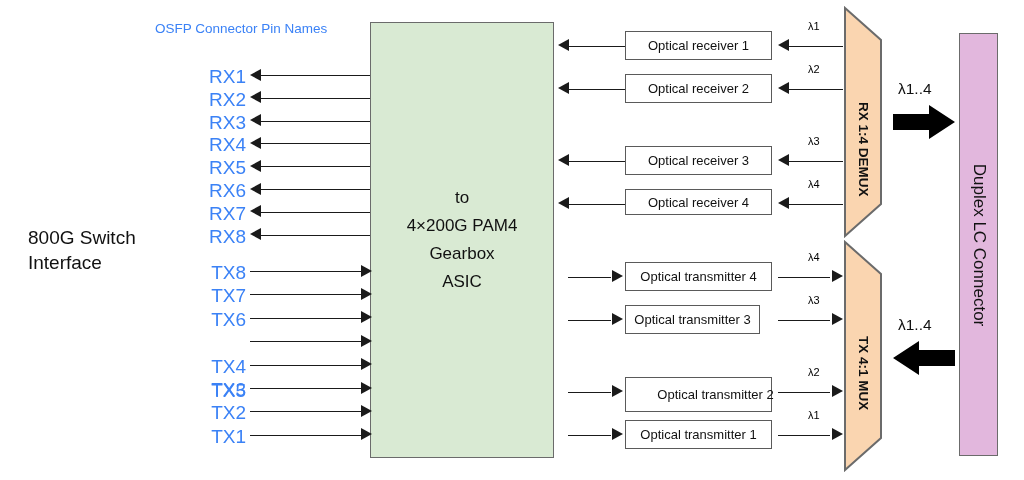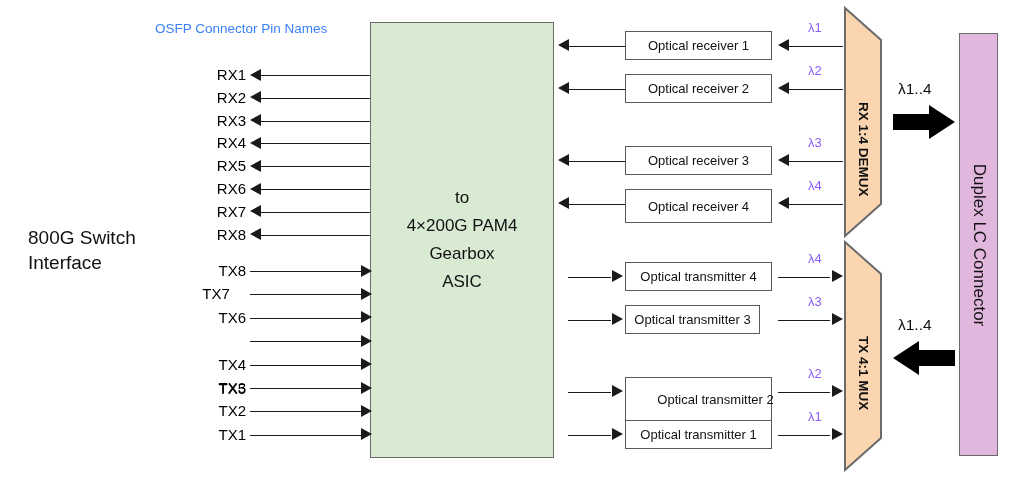--- a/index.html
+++ b/index.html
@@ -25,29 +25,29 @@
   }
   .switch-title {
     position: absolute;
     font-size: 19px;
     line-height: 25px;
     color: #111111;
     white-space: nowrap;
   }
   .pin-label {
     position: absolute;
-    font-size: 15px;
+    font-size: 19px;
+    color: #3b82f6;
+    text-align: right;
+    white-space: nowrap;
+  }
+  .lambda-label {
+    position: absolute;
+    font-size: 11px;
     color: #000000;
-    text-align: right;
-    white-space: nowrap;
-  }
-  .lambda-label {
-    position: absolute;
-    font-size: 13px;
-    color: #8b5cf6;
     white-space: nowrap;
   }
   .lambda-big {
     position: absolute;
     font-size: 15.5px;
     color: #111111;
     white-space: nowrap;
   }
 
   
@@ -176,21 +176,21 @@
       <div class="line-h" style="left:260px; top:211.8px; width:110px;"></div>
       <div class="pin-label" style="left:186px; top:225.6px; width:60px;">RX8</div>
       <div class="arrow-l" style="left:250px; top:228.1px;"></div>
       <div class="line-h" style="left:260px; top:234.6px; width:110px;"></div>
     </div>
 
   <div id="tx-pin-group">
       <div class="pin-label" style="left:186px; top:262px; width:60px;">TX8</div>
       <div class="line-h" style="left:250px; top:271px; width:116px;"></div>
       <div class="arrow-r" style="left:361px; top:264.5px;"></div>
-      <div class="pin-label" style="left:186px; top:285.4px; width:60px;text-align:center;">TX7</div>
+      <div class="pin-label" style="left:186px; top:285.4px; width:60px;">TX7</div>
       <div class="line-h" style="left:250px; top:294.4px; width:116px;"></div>
       <div class="arrow-r" style="left:361px; top:287.9px;"></div>
       <div class="pin-label" style="left:186px; top:308.8px; width:60px;">TX6</div>
       <div class="line-h" style="left:250px; top:317.8px; width:116px;"></div>
       <div class="arrow-r" style="left:361px; top:311.3px;"></div>
       <div class="pin-label" style="left:186px; top:332.2px; width:60px;margin-top:48px;">TX5</div>
       <div class="line-h" style="left:250px; top:341.2px; width:116px;"></div>
       <div class="arrow-r" style="left:361px; top:334.7px;"></div>
       <div class="pin-label" style="left:186px; top:355.6px; width:60px;">TX4</div>
       <div class="line-h" style="left:250px; top:364.6px; width:116px;"></div>
@@ -227,21 +227,21 @@
       <div class="lambda-label" style="left:808px; top:62.5px;">λ2</div>
       <div class="opt-box" style="left:625px; top:146px; width:147px; height:29px;">
         <span>Optical receiver 3</span>
       </div>
       <div class="arrow-l" style="left:558px; top:154px;"></div>
       <div class="line-h" style="left:568px; top:160.5px; width:57px;"></div>
       <div class="line-h" style="left:800px; top:160.5px; width:43px;"></div>
       <div class="arrow-l" style="left:778px; top:154px;"></div>
       <div class="line-h" style="left:788px; top:160.5px; width:14px;"></div>
       <div class="lambda-label" style="left:808px; top:134.5px;">λ3</div>
-      <div class="opt-box" style="left:625px; top:189px; width:147px; height:34px;">
+      <div class="opt-box" style="left:625px; top:189px; width:147px; height:26px;">
         <span>Optical receiver 4</span>
       </div>
       <div class="arrow-l" style="left:558px; top:197px;"></div>
       <div class="line-h" style="left:568px; top:203.5px; width:57px;"></div>
       <div class="line-h" style="left:800px; top:203.5px; width:43px;"></div>
       <div class="arrow-l" style="left:778px; top:197px;"></div>
       <div class="line-h" style="left:788px; top:203.5px; width:14px;"></div>
       <div class="lambda-label" style="left:808px; top:177.5px;">λ4</div>
     </div>
 
@@ -255,21 +255,21 @@
       <div class="arrow-r" style="left:832px; top:270px;"></div>
       <div class="lambda-label" style="left:808px; top:250.5px;">λ4</div>
       <div class="opt-box" style="left:625px; top:305px; width:135px; height:29px;">
         <span>Optical transmitter 3</span>
       </div>
       <div class="line-h" style="left:568px; top:319.5px; width:43px;"></div>
       <div class="arrow-r" style="left:612px; top:313px;"></div>
       <div class="line-h" style="left:778px; top:319.5px; width:52px;"></div>
       <div class="arrow-r" style="left:832px; top:313px;"></div>
       <div class="lambda-label" style="left:808px; top:293.5px;">λ3</div>
-      <div class="opt-box" style="left:625px; top:377px; width:147px; height:44px;padding-left:34px;">
+      <div class="opt-box" style="left:625px; top:377px; width:147px; height:35px;padding-left:34px;">
         <span>Optical transmitter 2</span>
       </div>
       <div class="line-h" style="left:568px; top:391.5px; width:43px;"></div>
       <div class="arrow-r" style="left:612px; top:385px;"></div>
       <div class="line-h" style="left:778px; top:391.5px; width:52px;"></div>
       <div class="arrow-r" style="left:832px; top:385px;"></div>
       <div class="lambda-label" style="left:808px; top:365.5px;">λ2</div>
       <div class="opt-box" style="left:625px; top:420px; width:147px; height:29px;">
         <span>Optical transmitter 1</span>
       </div>

